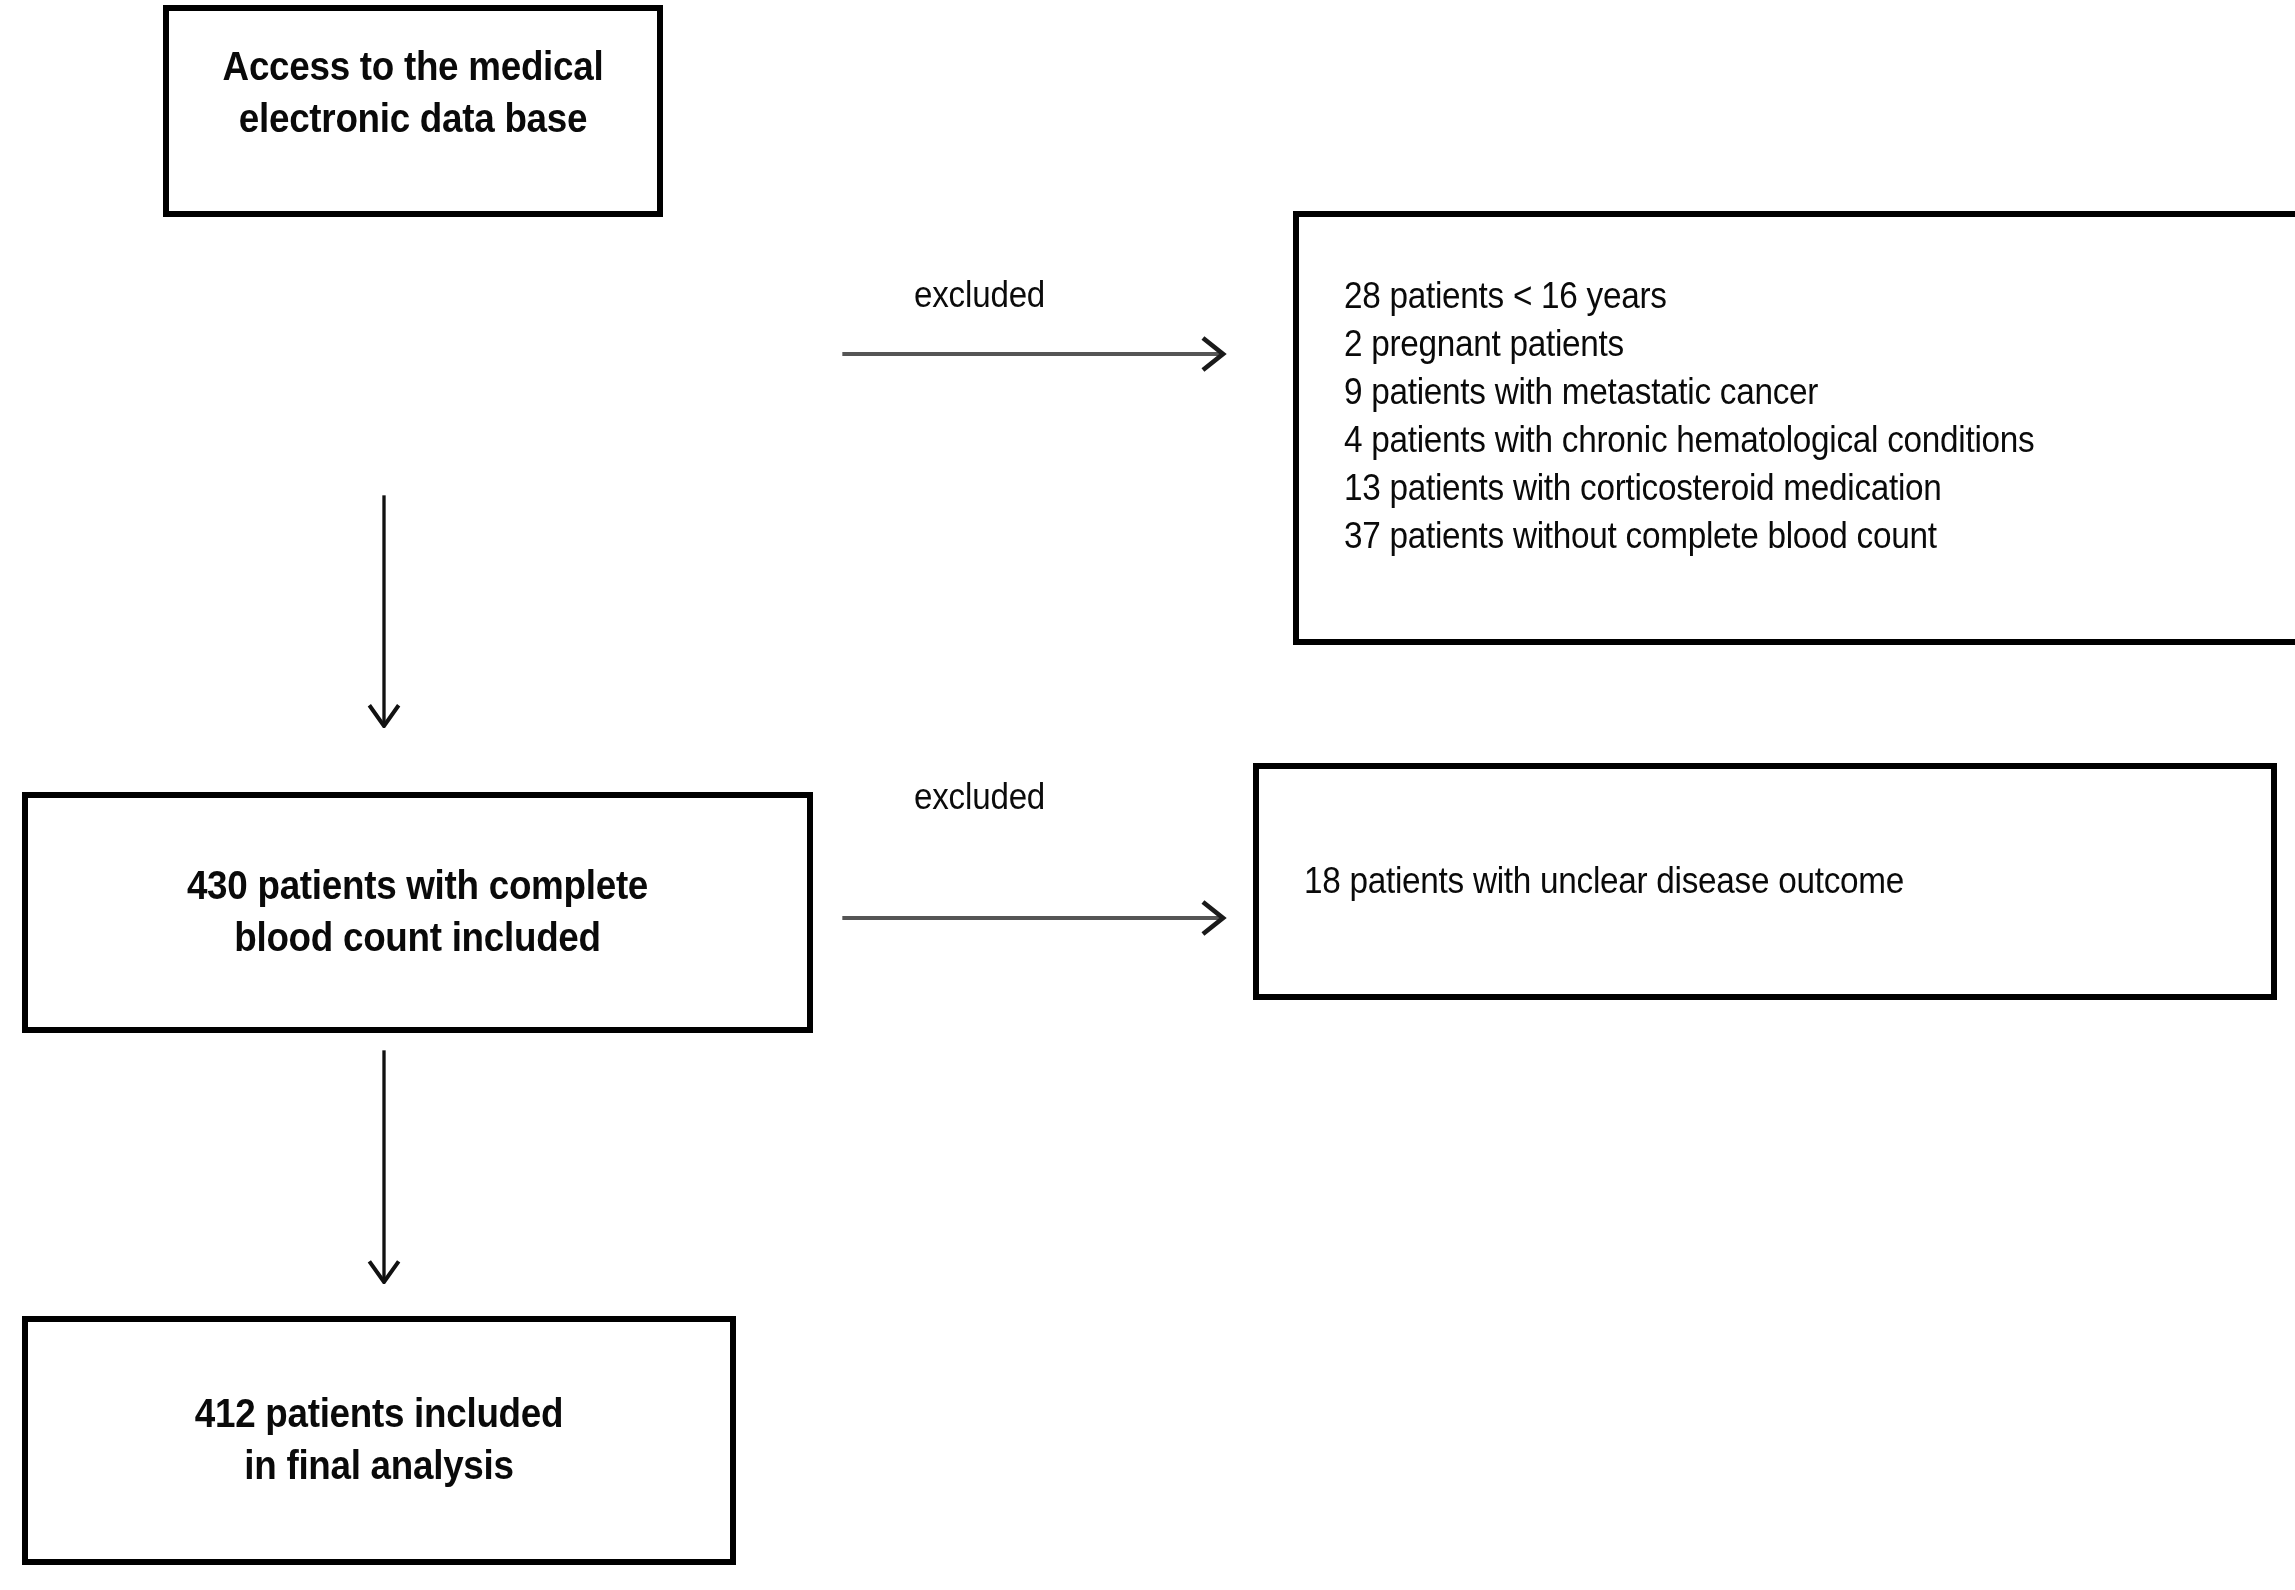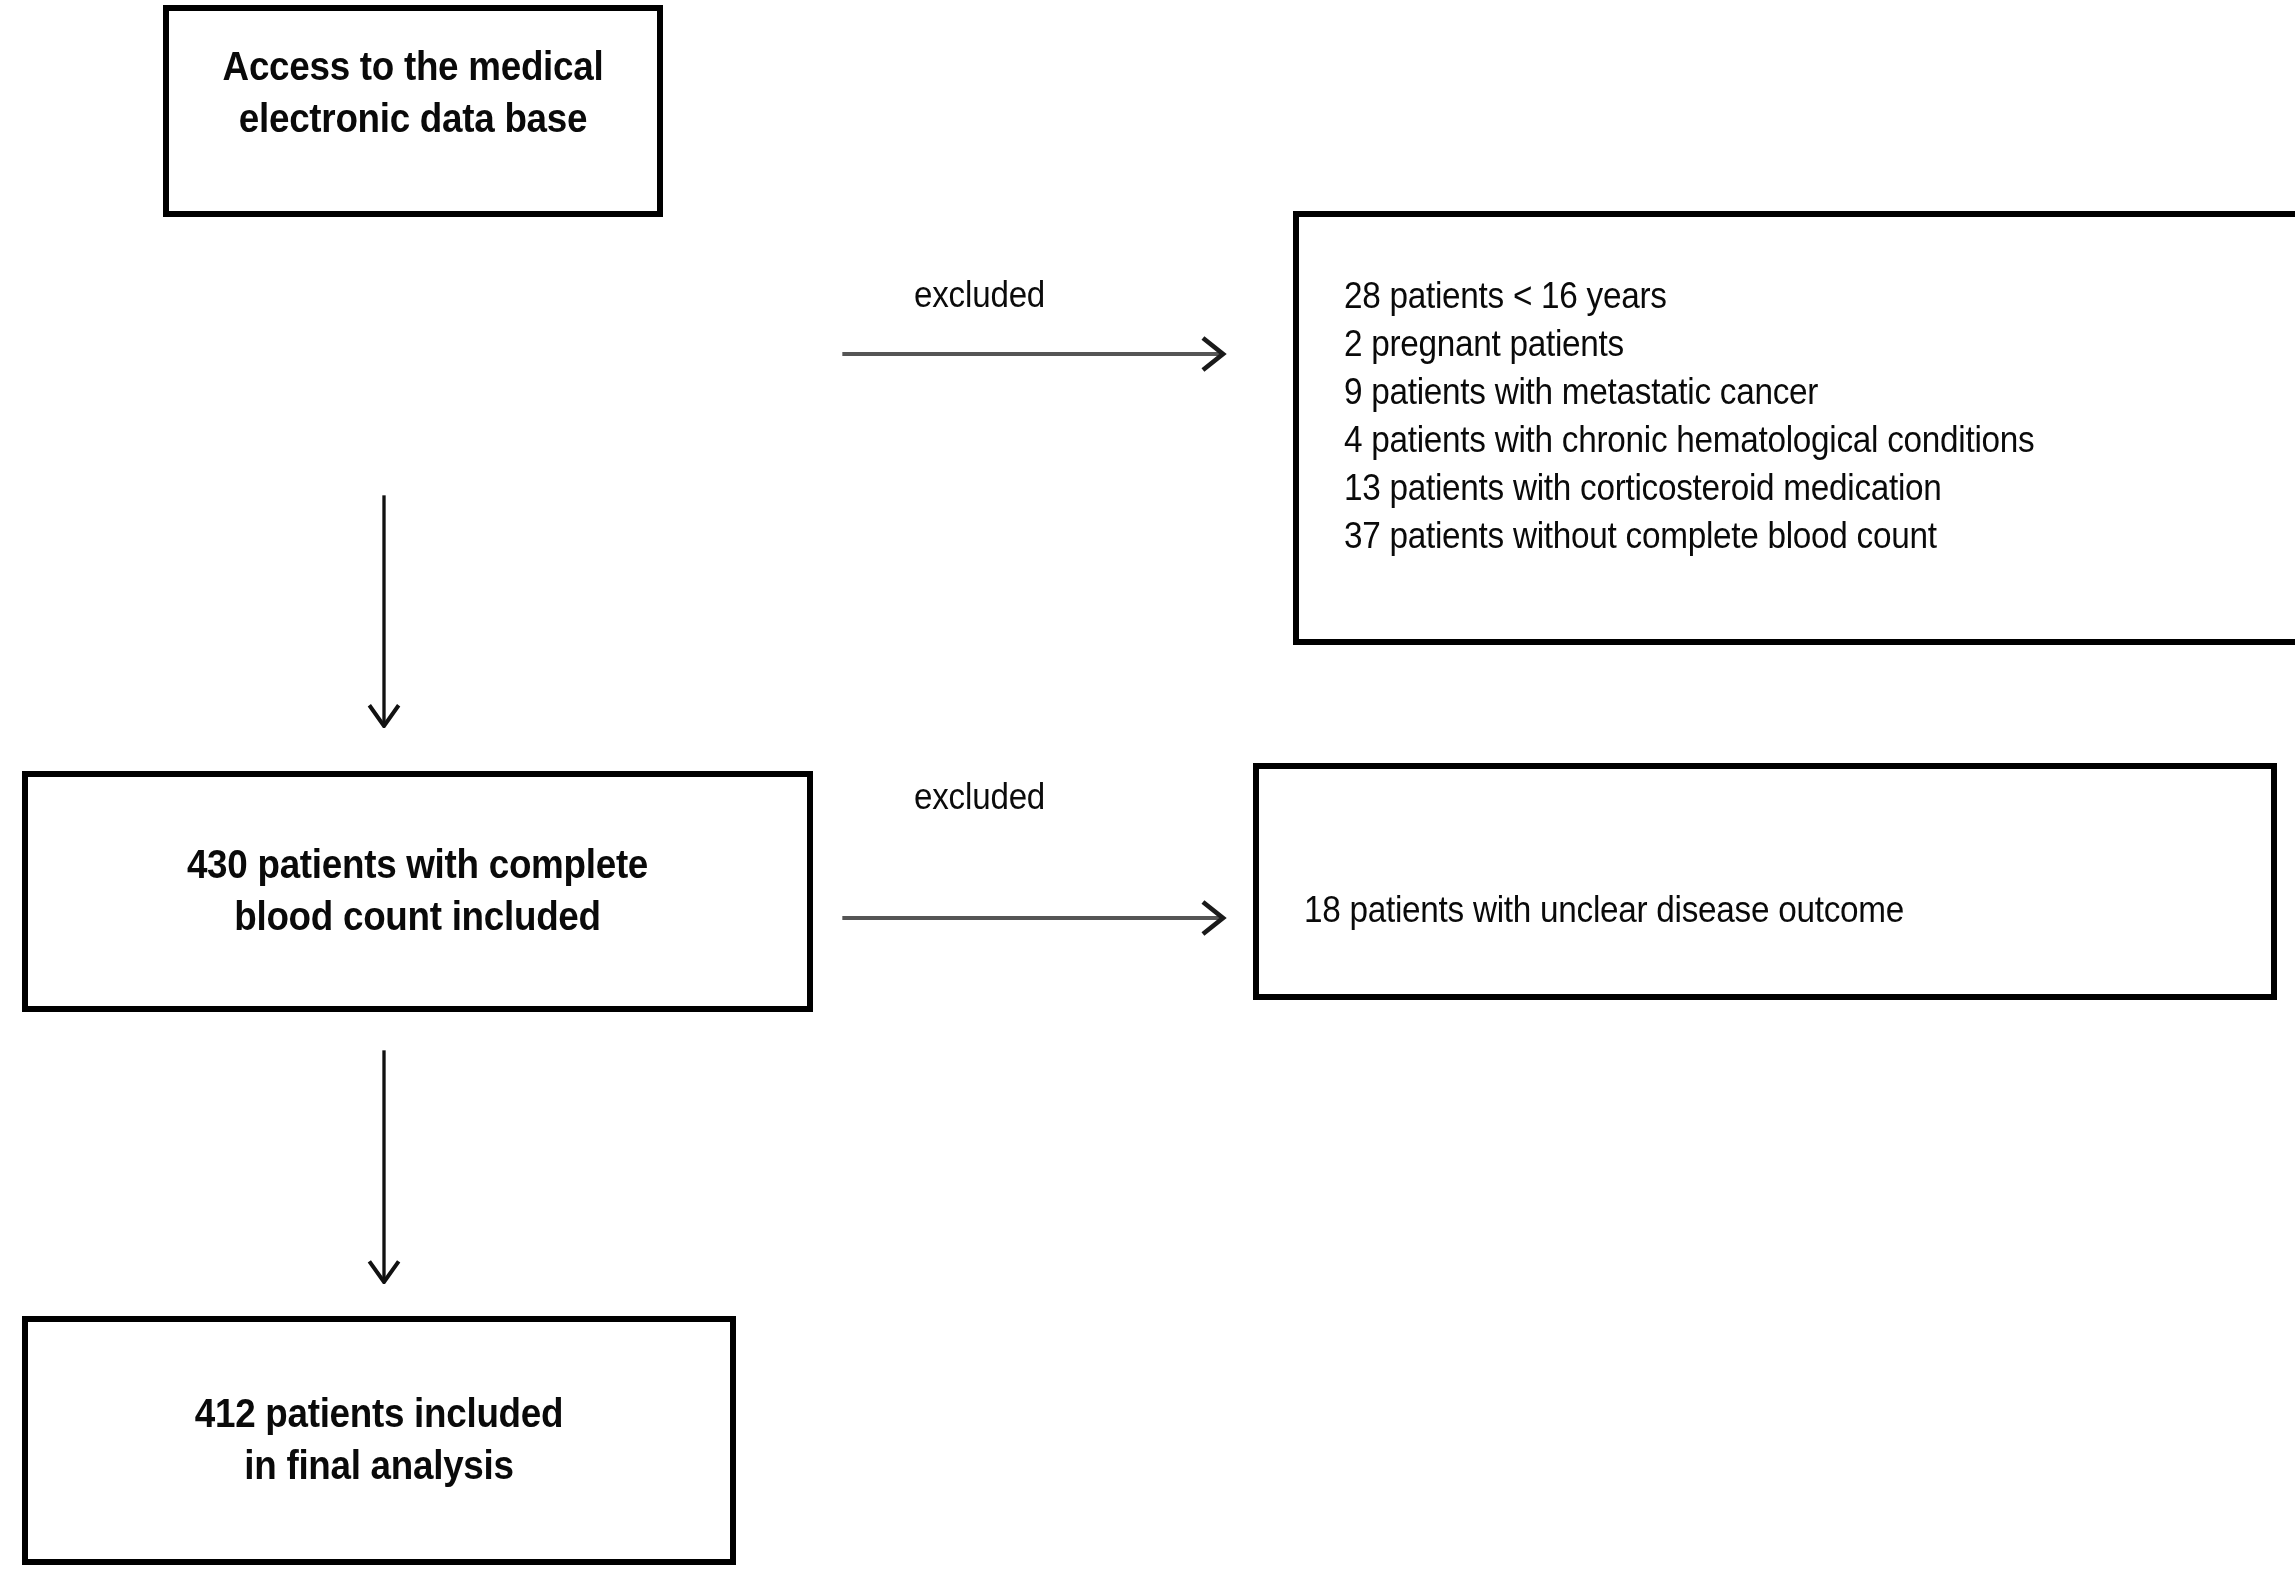--- a/index.html
+++ b/index.html
@@ -92,21 +92,21 @@
 <div id="canvas">
 
   <div class="box primary" id="box-source" style="left:163px; top:5.3px; width:500px; height:212px;">
     <div class="box-text" style="top:29px;">
       <span>Access to the medical</span><br>
       <span>electronic data base</span>
     </div>
   </div>
 
 
-  <div class="box primary" style="left:22px; top:771px; width:791px; height:241px;">
+  <div class="box primary" style="left:22px; top:792px; width:791px; height:241px;">
     <div class="box-text" style="top:61px;">
       <span>430 patients with complete</span><br>
       <span>blood count included</span>
     </div>
   </div>
 
   <div class="box primary" style="left:22px; top:1316px; width:714px; height:249px;">
     <div class="box-text" style="top:65px;">
       <span>412 patients included</span><br>
       <span>in final analysis</span>
@@ -118,21 +118,21 @@
       <span class="line">28 patients &lt; 16 years</span>
       <span class="line">2 pregnant patients</span>
       <span class="line">9 patients with metastatic cancer</span>
       <span class="line">4 patients with chronic hematological conditions</span>
       <span class="line">13 patients with corticosteroid medication</span>
       <span class="line">37 patients without complete blood count</span>
     </div>
   </div>
 
   <div class="box exclusion" style="left:1253px; top:763px; width:1024px; height:237px;">
-    <div class="box-text" style="top:88px; left:45px; right:20px;margin-top:29px;">
+    <div class="box-text" style="top:88px; left:45px; right:20px;">
       <span class="line">18 patients with unclear disease outcome</span>
     </div>
   </div>
 
   <svg class="h-arrow" style="left:841px; top:334px; width:394px; height:40px;" viewBox="0 0 590 60" preserveAspectRatio="none">
     <line x1="2" y1="30" x2="568" y2="30" stroke="#555555" stroke-width="6"></line>
     <polyline points="542,6 572,30 542,54" fill="none" stroke="#1a1a1a" stroke-width="7"></polyline>
   </svg>
   <div class="arrow-label" style="left:914px; top:274px;">excluded</div>
 

